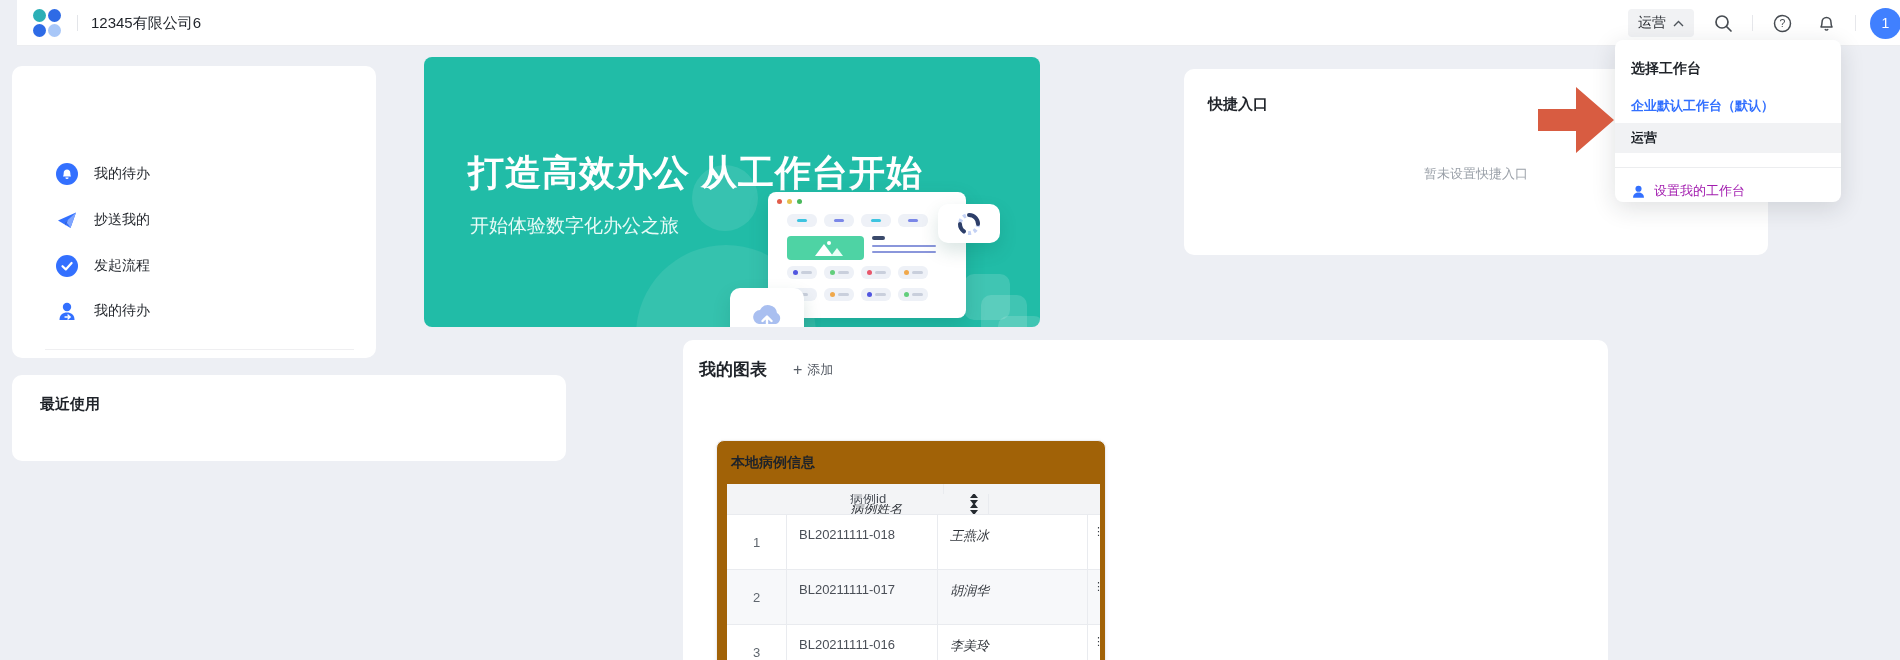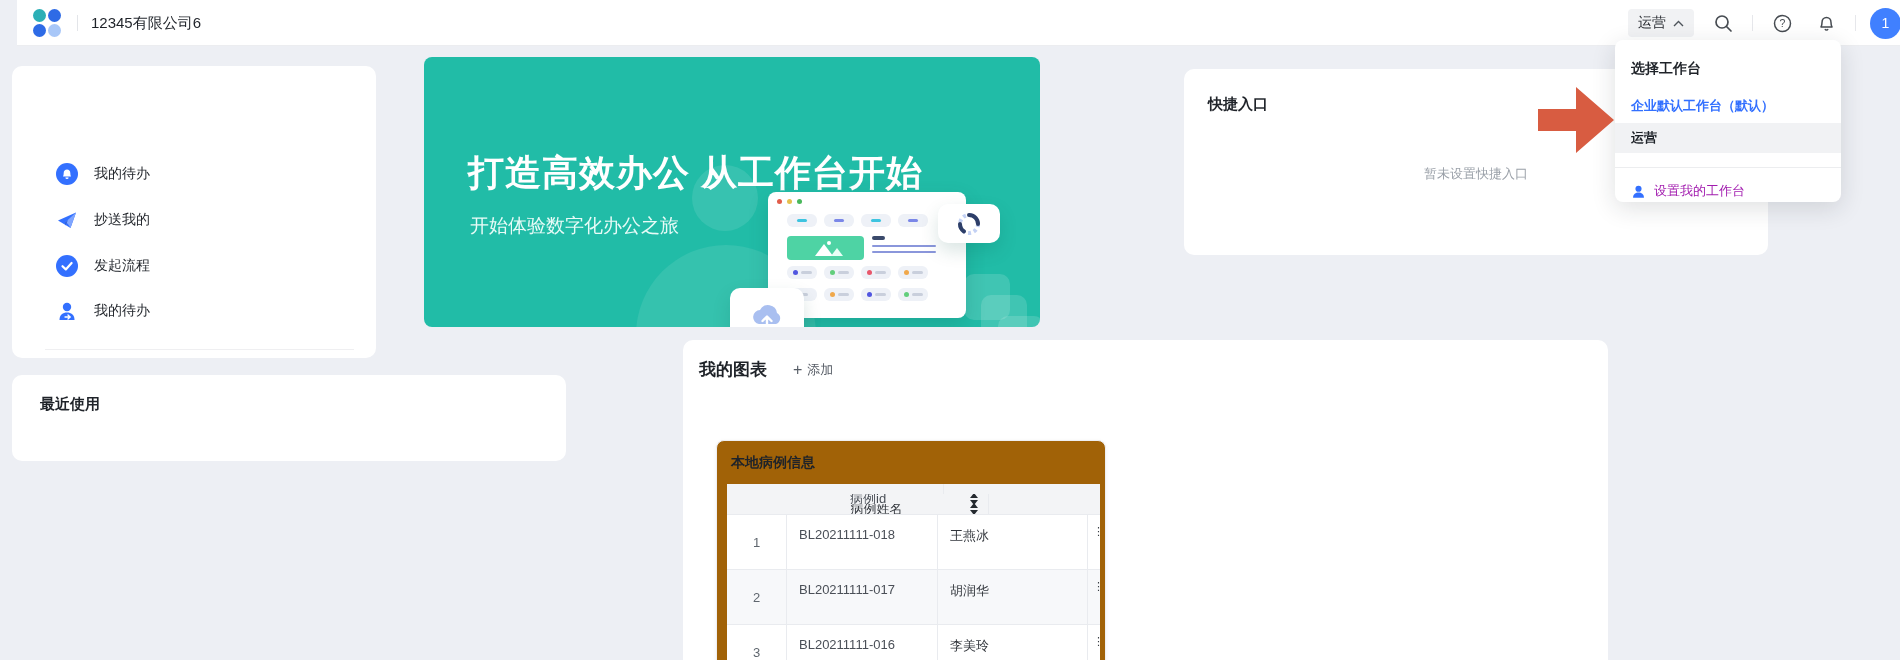--- a/index.html
+++ b/index.html
@@ -87,21 +87,21 @@
   .table-card .tc-title { position:absolute; left:14px; top:13px; font-size:14px; font-weight:bold; }
   .case-table { position:absolute; left:10px; top:43px; width:373px; font-size:13px; }
   .tr { display:flex; border-bottom:1px solid #E9EBEF; }
   .tr.head { height:31px; background:#F3F4F6; align-items:center; color:#2A2E33;flex-direction:column; }
   .tr.body { height:55px; background:#fff; }
   .tr.body.alt { background:#F7F8FA; }
   .tr.partial { height:11px; background:#F7F8FA; border-bottom:none; }
   .td { border-right:1px solid #E9EBEF; overflow:hidden; white-space:nowrap; }
   .td.c-idx { width:60px; display:flex; align-items:center; justify-content:center; color:#5F666E; }
   .td.c-id { width:151px; padding:12px 0 0 12px; color:#4A4F57; }
-  .td.c-name { width:150px; padding:12px 0 0 12px; color:#31353B; }
+  .td.c-name { width:150px; padding:12px 0 0 12px; color:#31353B;font-style:italic; }
   .td.c-frag { flex:1; border-right:none; padding:10px 0 0 5px; color:#3A3F45; font-size:11px; }
   .tr.head .td { height:100%; display:flex; align-items:center; padding-top:0; }
   .tr.head .c-id, .tr.head .c-name { padding-left:12px; justify-content:space-between; cursor:pointer; }
   .carets { display:flex; flex-direction:column; gap:2px; margin-right:10px; }
   .carets i { width:0; height:0; border-left:4px solid transparent; border-right:4px solid transparent; display:block; }
   .carets .up { border-bottom:5px solid #24292F; }
   .carets .dn { border-top:5px solid #24292F; }
   
   .dropdown { position:absolute; left:1615px; top:40px; width:226px; height:162px; background:#fff;
               border-radius:8px; box-shadow:0 6px 24px rgba(31,35,41,.14); z-index:50; }

